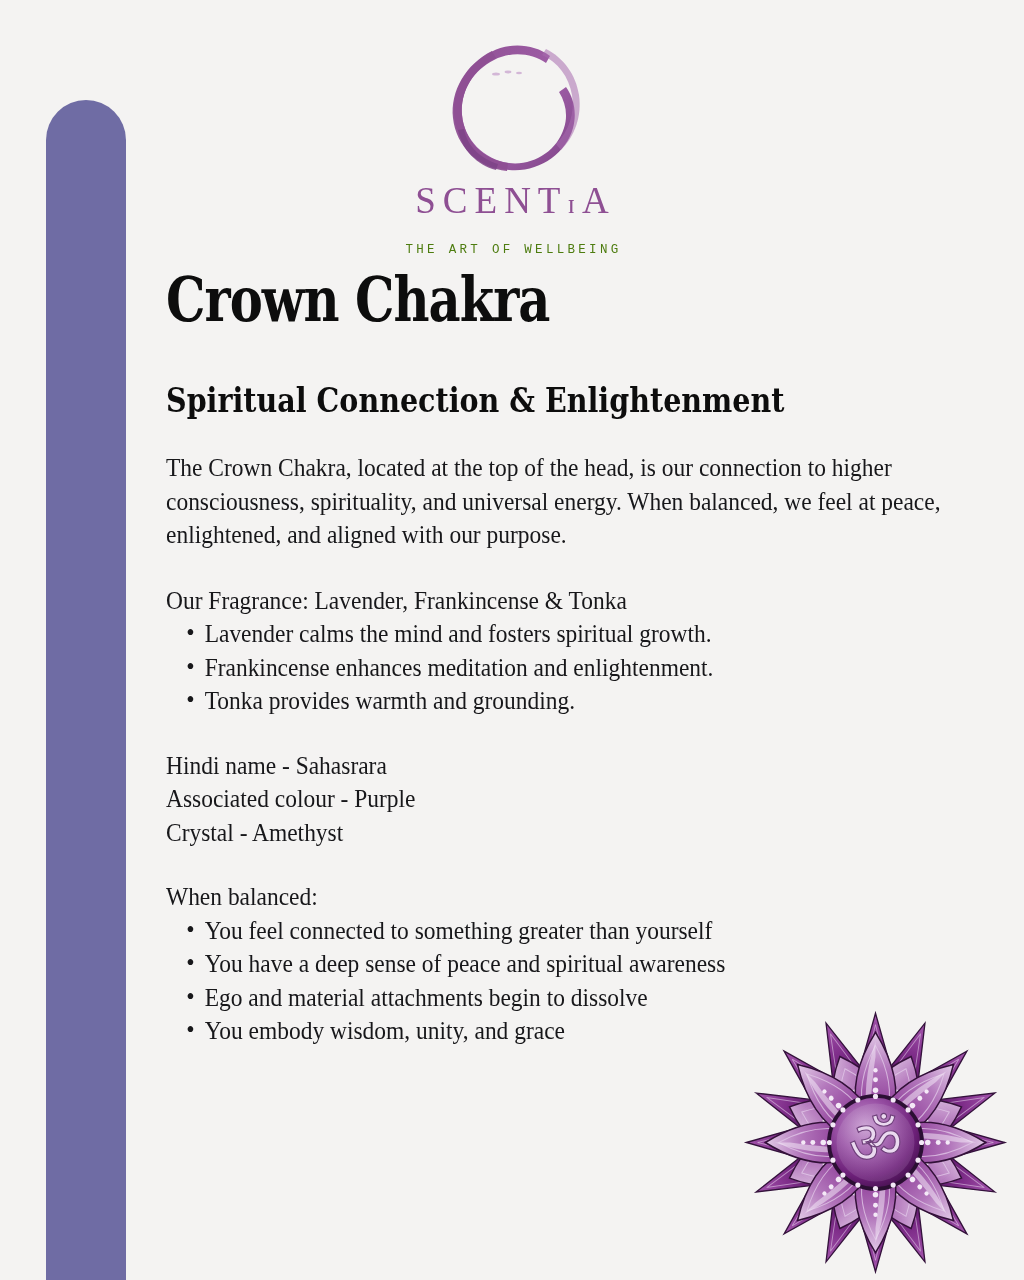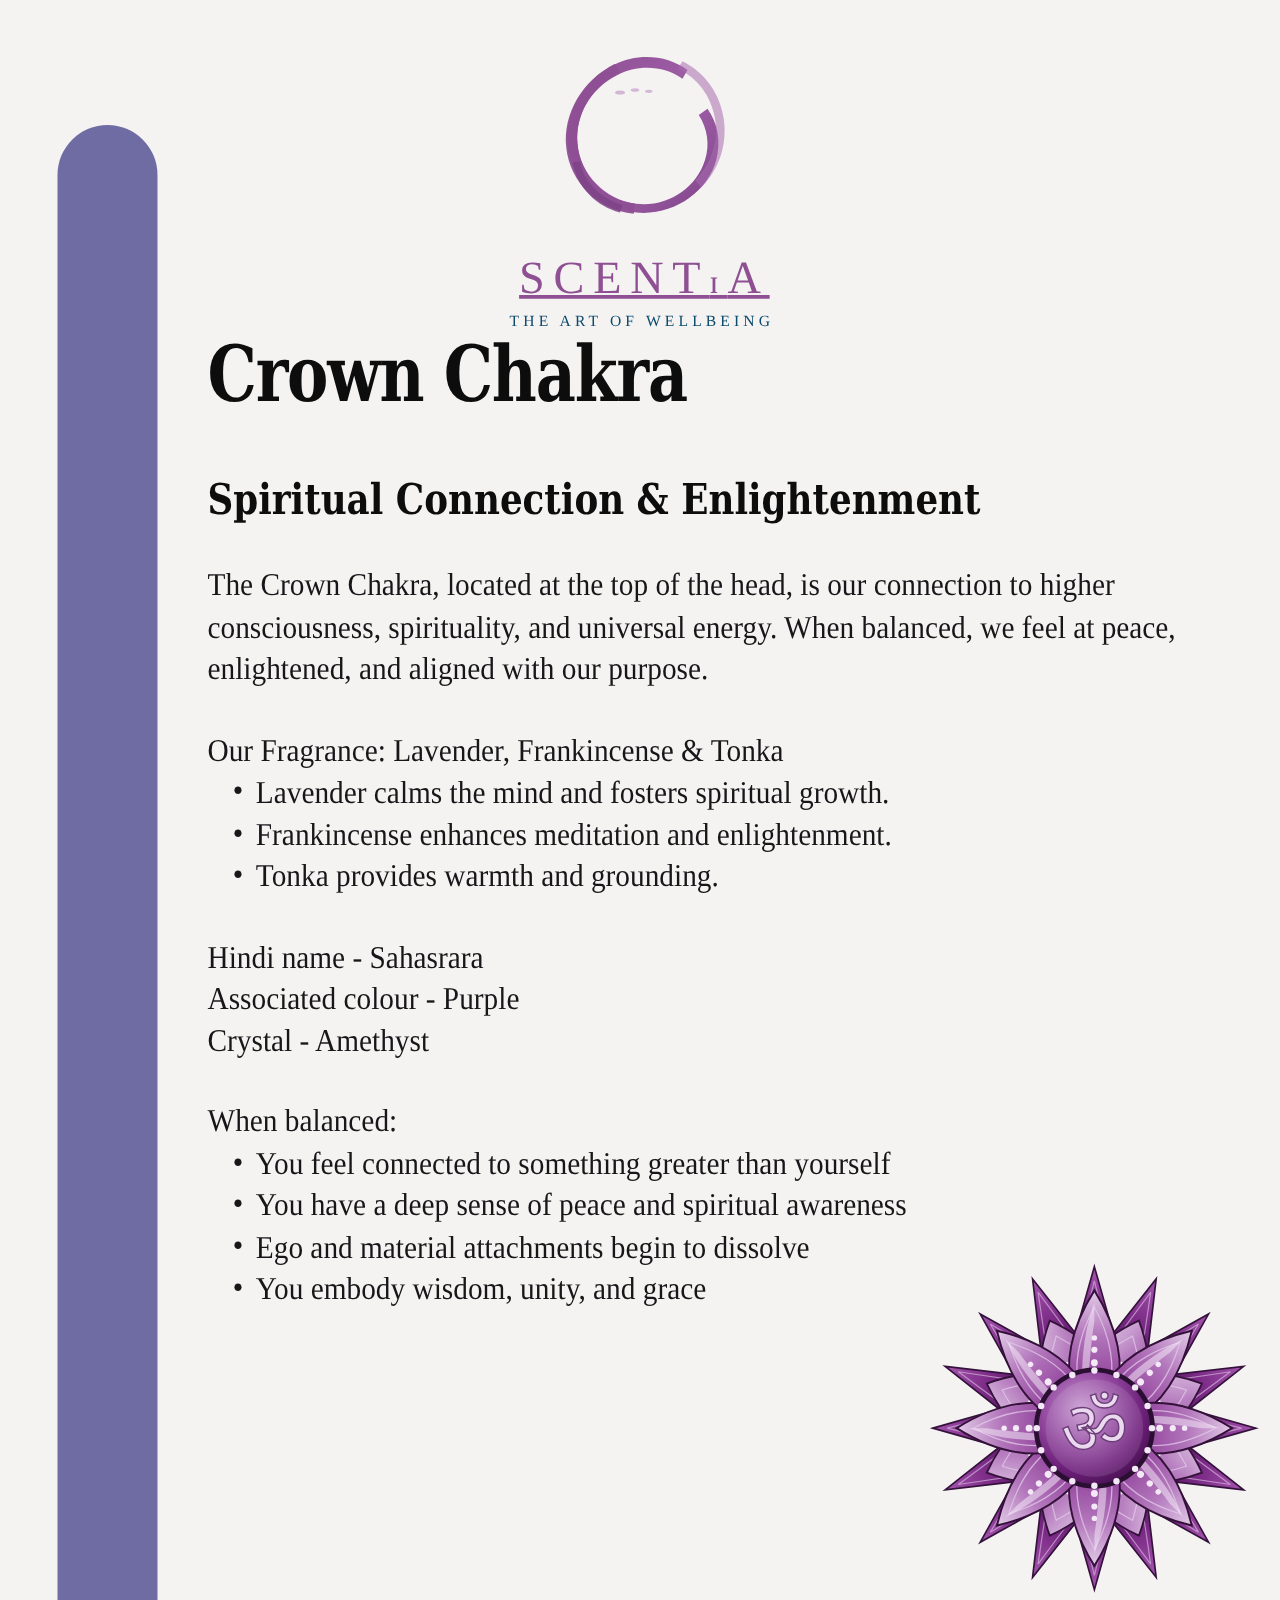--- a/index.html
+++ b/index.html
@@ -32,36 +32,35 @@
     display:flex; flex-direction:column;
     align-items:center;
   }
   .enso{
     width:148px; height:148px;
     position:relative;
   }
   .enso svg{ display:block; width:148px; height:148px; }
 
   .brand{
-    margin-top:22px;
+    margin-top:0;
     font-family:"Liberation Serif", serif;
     font-size:37px;
     letter-spacing:7px;
     color:#8e4f93;
     line-height:1;
     text-indent:7px;
-    text-decoration:underline;
   }
   .brand .small-i{ font-size:27px; }
   .brand-sub{
-    margin-top:9px;
-    font-family:Liberation Serif, serif;
+    margin-top:24px;
+    font-family:Liberation Mono, monospace;
     font-size:12.5px;
     letter-spacing:3.3px;
-    color:#0c4a6e;
+    color:#4d7c0f;
     text-indent:3px;
   }
 
   
   .content{
     position:absolute;
     left:166px; top:269px;
     width:830px;
   }
   h1.title{

